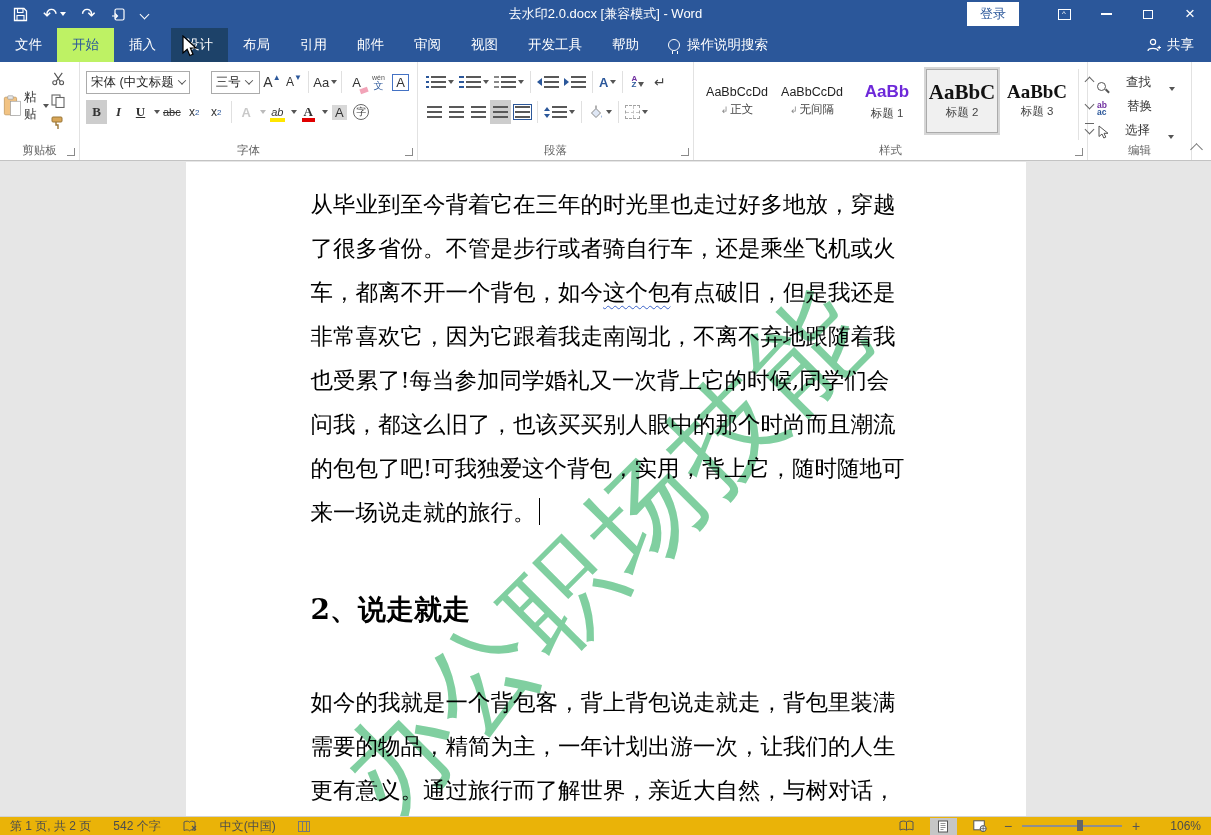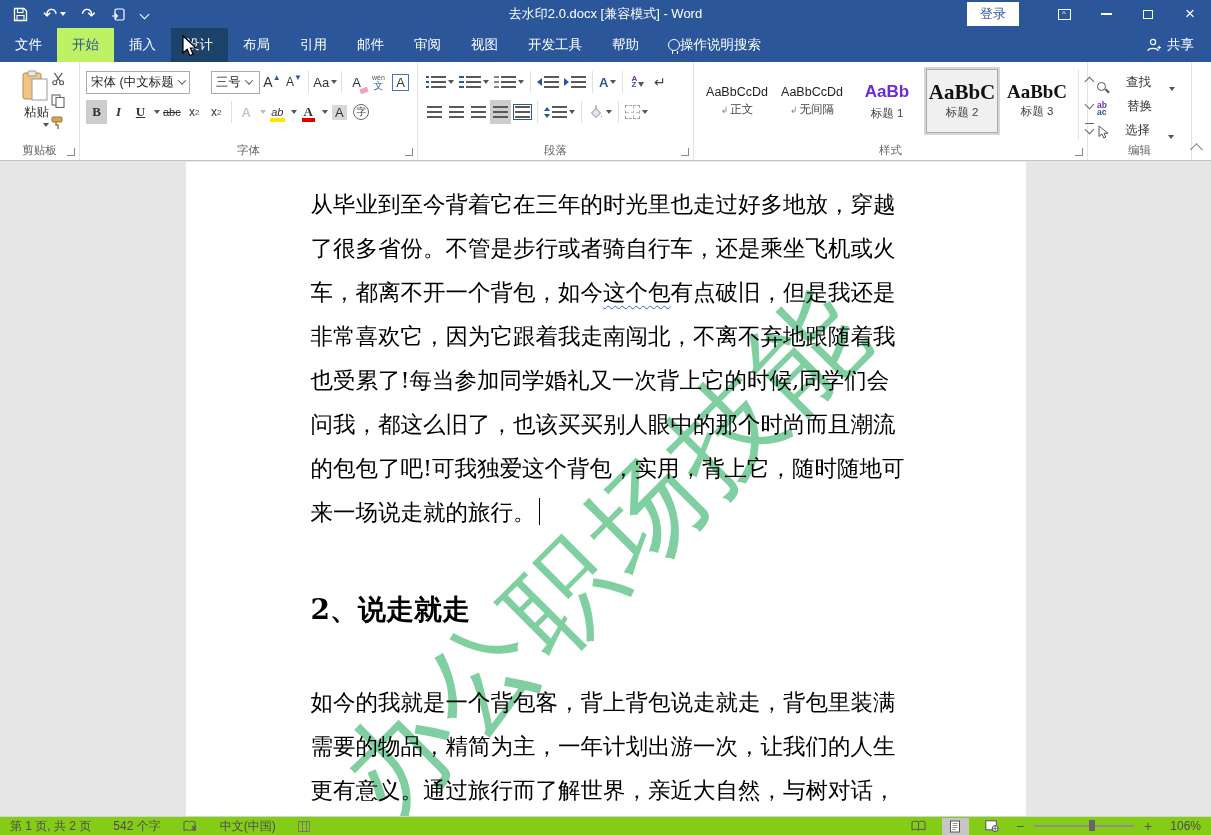--- a/index.html
+++ b/index.html
@@ -16,40 +16,40 @@
 .winbtn{width:42px;height:28px;display:flex;align-items:center;justify-content:center;color:#fff}
 .boxicon{width:10px;height:9px;border:1.2px solid #fff;display:inline-block}
 .minline{width:11px;height:1.4px;background:#fff;display:inline-block}
 .ribdisp{width:13px;height:11px;border:1.2px solid #fff;display:flex;align-items:flex-start;justify-content:center;font-size:8px;line-height:7px}
 
 
 .tabrow{height:34px;background:#2b579a;display:flex;align-items:stretch;color:#fff;position:relative}
 .tab{padding:0 15px;display:flex;align-items:center;font-size:13.5px;cursor:default}
 .tab.active{background:#bef264;color:#2b579a}
 .tab.hovered{background:#1d4269}
-.tellme{display:flex;align-items:center;margin-left:14px;font-size:13.5px}
+.tellme{display:flex;align-items:center;gap:7px;margin-left:14px;font-size:13.5px}
 .bulb{width:12px;height:12px;border:1.3px solid #fff;border-radius:50%;position:relative}
 .bulb:after{content:"";position:absolute;left:3px;top:11px;width:4px;height:3px;border-left:1.3px solid #fff;border-right:1.3px solid #fff}
 .share{margin-left:auto;display:flex;align-items:center;gap:6px;padding:0 17px;font-size:13.5px}
 .cursor-svg{position:absolute;left:181px;top:7px;pointer-events:none;z-index:5}
 
 
 .ribbon{height:99px;background:#fff;border-bottom:1px solid #c3c3c3;display:flex;position:relative}
 .group{position:relative;padding:5px 3px 18px;border-right:1px solid #e2e2e2;display:flex}
 .gcol{display:flex;flex-direction:column}
 .glabel{position:absolute;bottom:2px;left:0;right:0;text-align:center;font-size:11.5px;color:#656565}
 .launcher{position:absolute;right:4px;bottom:4px;width:8px;height:8px;border-right:1.4px solid #8a8a8a;border-bottom:1.4px solid #8a8a8a}
 .r{display:flex;align-items:center;height:30px;padding:0 3px;gap:1px}
 .ib{min-width:21px;height:24px;display:flex;align-items:center;justify-content:center;font-size:13px;color:#333;padding:0 2px;position:relative}
 .ib.on{background:#cdcdcd}
 .car{width:0;height:0;border-left:3px solid transparent;border-right:3px solid transparent;border-top:4px solid #555;display:inline-block;margin-left:2px}
 .vsep{width:1px;height:22px;background:#e0e0e0;margin:0 3px}
 .combo{border:1px solid #ababab;height:23px;display:flex;align-items:center;padding:0 4px;font-size:12.5px;background:#fff;color:#222}
 .combo .chev{width:6px;height:6px;border-right:1.3px solid #555;border-bottom:1.3px solid #555;transform:rotate(45deg) translate(-1px,-1px);margin-left:5px}
-.paste{width:46px;display:flex;flex-direction:column;align-items:flex-end;justify-content:flex-start;color:#333;font-size:12.5px;gap:2px;padding-top:3px}
+.paste{width:46px;display:flex;flex-direction:row;align-items:center;justify-content:flex-start;color:#333;font-size:12.5px;gap:2px;padding-top:3px}
 .clipcol{display:flex;flex-direction:column;justify-content:flex-start;gap:5px;padding:4px 2px}
 .serifb{font-family:"Liberation Serif",serif;font-weight:bold}
 .serifi{font-family:"Liberation Serif",serif;font-style:italic;font-weight:bold}
 .ulue{text-decoration:underline}
 .strk{text-decoration:line-through}
 .lines-icon{width:15px;height:12px;background:repeating-linear-gradient(to bottom,#595959 0 1.6px,transparent 1.6px 5.2px)}
 .dots-col{width:3px;height:12px;background:repeating-linear-gradient(to bottom,#2b579a 0 2px,transparent 2px 5.2px);margin-right:2px}
 .nums-col{width:5px;height:12px;background:repeating-linear-gradient(to bottom,#2b579a 0 2px,transparent 2px 5.2px);margin-right:2px}
 .tri-r{width:0;height:0;border-top:4px solid transparent;border-bottom:4px solid transparent;border-left:5px solid #2b579a}
 .tri-l{width:0;height:0;border-top:4px solid transparent;border-bottom:4px solid transparent;border-right:5px solid #2b579a}
@@ -98,21 +98,21 @@
 .docarea{position:absolute;top:162px;left:0;right:0;bottom:19px;background:#e6e6e6;overflow:hidden}
 .page{position:relative;width:840px;margin:0 auto;background:#fff;height:720px}
 .watermark{position:absolute;left:50%;top:392px;transform:translate(-50%,-50%) rotate(-45deg);font-size:110px;font-family:"DejaVu Serif",serif;white-space:nowrap;letter-spacing:5px;pointer-events:none}
 .content{position:relative;padding:20px 120px 0 125px;font-family:"DejaVu Serif","Liberation Serif",serif;font-size:22.5px;color:#000}
 .dline-t{height:44px;line-height:44px;white-space:nowrap}
 .wavy{text-decoration:underline;text-decoration-style:wavy;text-decoration-color:#3a62c8;text-decoration-thickness:1px;text-underline-offset:5px}
 .heading{font-weight:bold;font-size:28px;height:44px;line-height:44px;margin-top:54px;margin-bottom:48px;white-space:nowrap}
 .caret{display:inline-block;width:1.6px;height:27px;background:#000;vertical-align:-5px;margin-left:3px}
 
 
-.statusbar{position:absolute;left:0;right:0;bottom:0;height:19px;background:#84cc16;border-top:1px solid #d2d2d2;display:flex;align-items:center;font-size:12px;color:#4d4d4d;padding:0 10px}
+.statusbar{position:absolute;left:0;right:0;bottom:0;height:19px;background:#eab308;border-top:1px solid #d2d2d2;display:flex;align-items:center;font-size:12px;color:#4d4d4d;padding:0 10px}
 .sitem{margin-right:22px;display:flex;align-items:center;gap:4px}
 .sright{margin-left:auto;display:flex;align-items:center;gap:10px}
 .vb{width:27px;height:17px;display:flex;align-items:center;justify-content:center}
 .vb.on{background:#c6c6c6}
 .track{width:100px;height:1.4px;background:#8e8e8e;position:relative}
 .thumb{position:absolute;left:55px;top:-5px;width:6px;height:11px;background:#666}
 .zoomsign{font-size:14px;color:#555;line-height:1}
 .gridicon{width:12px;height:11px;border:1px solid #777;background:repeating-linear-gradient(to right,transparent 0 3px,#777 3px 4px)}
 </style>
 </head>
@@ -498,15 +498,15 @@
           <rect x="0.8" y="0.8" width="10.5" height="9" fill="#fff" stroke="#555"></rect>
           <circle cx="10.2" cy="8.6" r="3" fill="#e9f0fa" stroke="#555"></circle>
           <path d="M7.2 8.6 h6 M10.2 5.6 v6" stroke="#555" stroke-width="0.7"></path>
         </svg>
       </span>
     <span class="zoomsign">−</span>
     <span class="track">
         <span class="thumb"></span>
       </span>
     <span class="zoomsign">+</span>
-    <span style="margin-left:8px">106%</span>
+    <span style="margin-left:20px">106%</span>
   </div>
 </div>
 
 </body></html>

